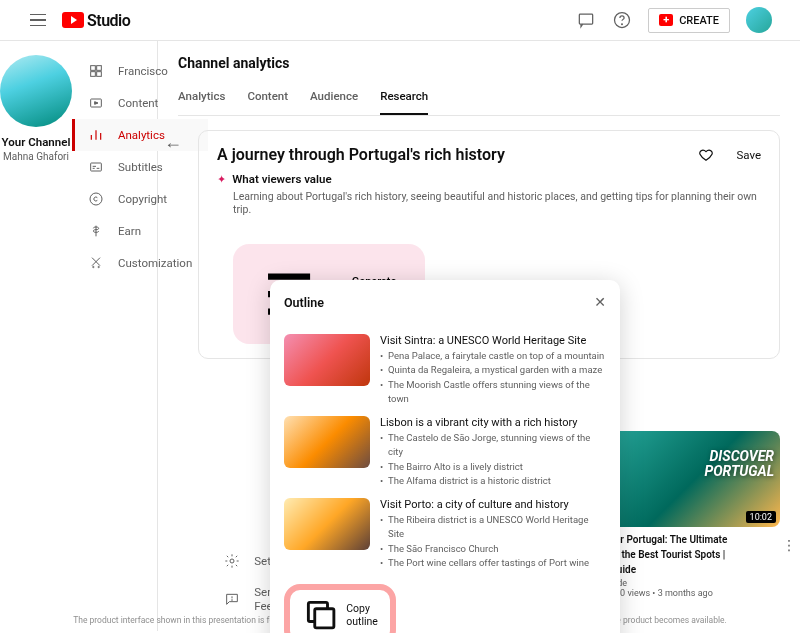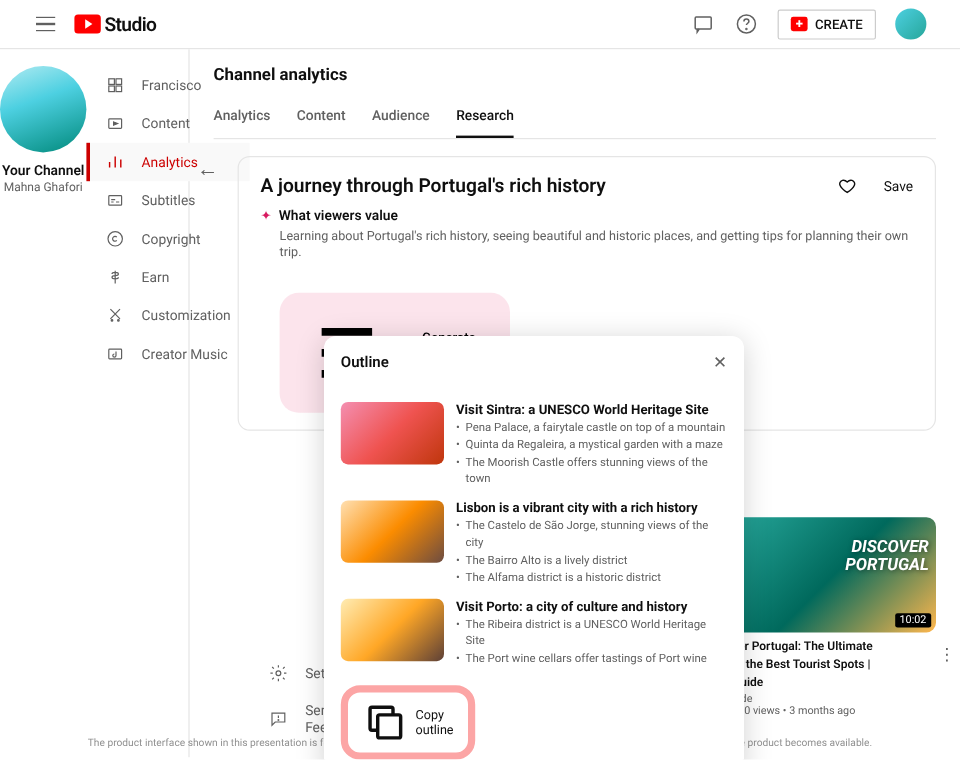--- a/index.html
+++ b/index.html
@@ -46,21 +46,21 @@
 .popup{position:absolute;left:270px;top:280px;width:350px;background:#fff;border-radius:10px;box-shadow:0 4px 24px rgba(0,0,0,0.18);padding:14px;z-index:20}
 .popup-head{display:flex;justify-content:space-between;align-items:center;margin-bottom:24px}
 .popup-title{font-size:12.5px;font-weight:600}
 .close-x{cursor:pointer;font-size:14px;color:#606060}
 .outline-item{display:flex;gap:10px;margin-bottom:10px}
 .thumb{width:86px;height:52px;border-radius:6px;flex-shrink:0}
 .t1{background:linear-gradient(135deg,#f48fb1,#ef5350,#bf360c)}
 .t2{background:linear-gradient(135deg,#ffe0b2,#fb8c00,#6d4c41)}
 .t3{background:linear-gradient(135deg,#ffecb3,#ffa726,#5d4037)}
 .outline-body{flex:1}
-.outline-heading{font-size:11px;font-weight:700;margin-bottom:2px}
+.outline-heading{font-size:11px;font-weight:400;margin-bottom:2px}
 .outline-body ul{list-style:none;padding:0}
 .outline-body li{font-size:9.5px;color:#606060;padding-left:8px;position:relative;line-height:1.5}
 .outline-body li::before{content:'•';position:absolute;left:0}
 .copy-btn{display:inline-flex;align-items:center;gap:6px;border:6px solid #fca5a5;border-radius:16px;padding:6px 12px;font-size:10.5px;cursor:pointer;margin-top:4px}
 .bg-section{position:absolute;top:300px;left:230px;right:20px;color:#606060}
 .bg-h{font-size:13px;font-weight:600;color:#0f0f0f;margin-bottom:4px}
 .bg-num{font-size:18px;font-weight:600;color:#0f0f0f}
 .vids{position:absolute;top:390px;left:230px;right:20px;display:flex;gap:14px}
 .vid{width:170px}
 .vid-thumb{width:170px;height:96px;border-radius:8px;background:linear-gradient(135deg,#26a69a,#00695c,#ffb74d);position:relative;margin-bottom:6px;overflow:hidden}
@@ -158,27 +158,20 @@
           <span>Earn</span>
         </li>
       <li class="nav-item">
           <span class="nicon"><svg viewBox="0 0 24 24" fill="none" stroke="currentColor" stroke-width="1.5">
               <path d="M6 4l12 12M18 4L6 16"></path>
               <circle cx="8" cy="18" r="1"></circle>
               <circle cx="16" cy="18" r="1"></circle>
             </svg></span>
           <span>Customization</span>
         </li>
-      <li class="nav-item">
-          <span class="nicon"><svg viewBox="0 0 24 24" fill="none" stroke="currentColor" stroke-width="1.5">
-              <rect x="4" y="6" width="16" height="12" rx="1"></rect>
-              <path d="M13 9v5a2 2 0 11-2-2"></path>
-            </svg></span>
-          <span>Creator Music</span>
-        </li>
     </ul>
     <ul class="nav nav-bottom">
       <li class="nav-item">
           <span class="nicon"><svg viewBox="0 0 24 24" fill="none" stroke="currentColor" stroke-width="1.5">
               <circle cx="12" cy="12" r="3"></circle>
               <path d="M12 2v3M12 19v3M4.2 4.2l2.1 2.1M17.7 17.7l2.1 2.1M2 12h3M19 12h3M4.2 19.8l2.1-2.1M17.7 6.3l2.1-2.1"></path>
             </svg></span>
           <span>Settings</span>
         </li>
       <li class="nav-item">
@@ -286,20 +279,21 @@
         <li>The Alfama district is a historic district</li>
       </ul>
     </div>
   </div>
   <div class="outline-item">
     <div class="thumb t3"></div>
     <div class="outline-body">
       <div class="outline-heading">Visit Porto: a city of culture and history</div>
       <ul>
         <li>The Ribeira district is a UNESCO World Heritage Site</li>
+        <li>The São Francisco Church</li>
         <li>The Port wine cellars offer tastings of Port wine</li>
       </ul>
     </div>
   </div>
   <div class="copy-btn">
     <svg width="12" height="12" viewBox="0 0 24 24" fill="none" stroke="currentColor" stroke-width="1.8">
         <rect x="8" y="8" width="12" height="12" rx="1"></rect>
         <path d="M16 8V5a1 1 0 00-1-1H5a1 1 0 00-1 1v10a1 1 0 001 1h3"></path>
       </svg>
     <span>Copy outline</span>

